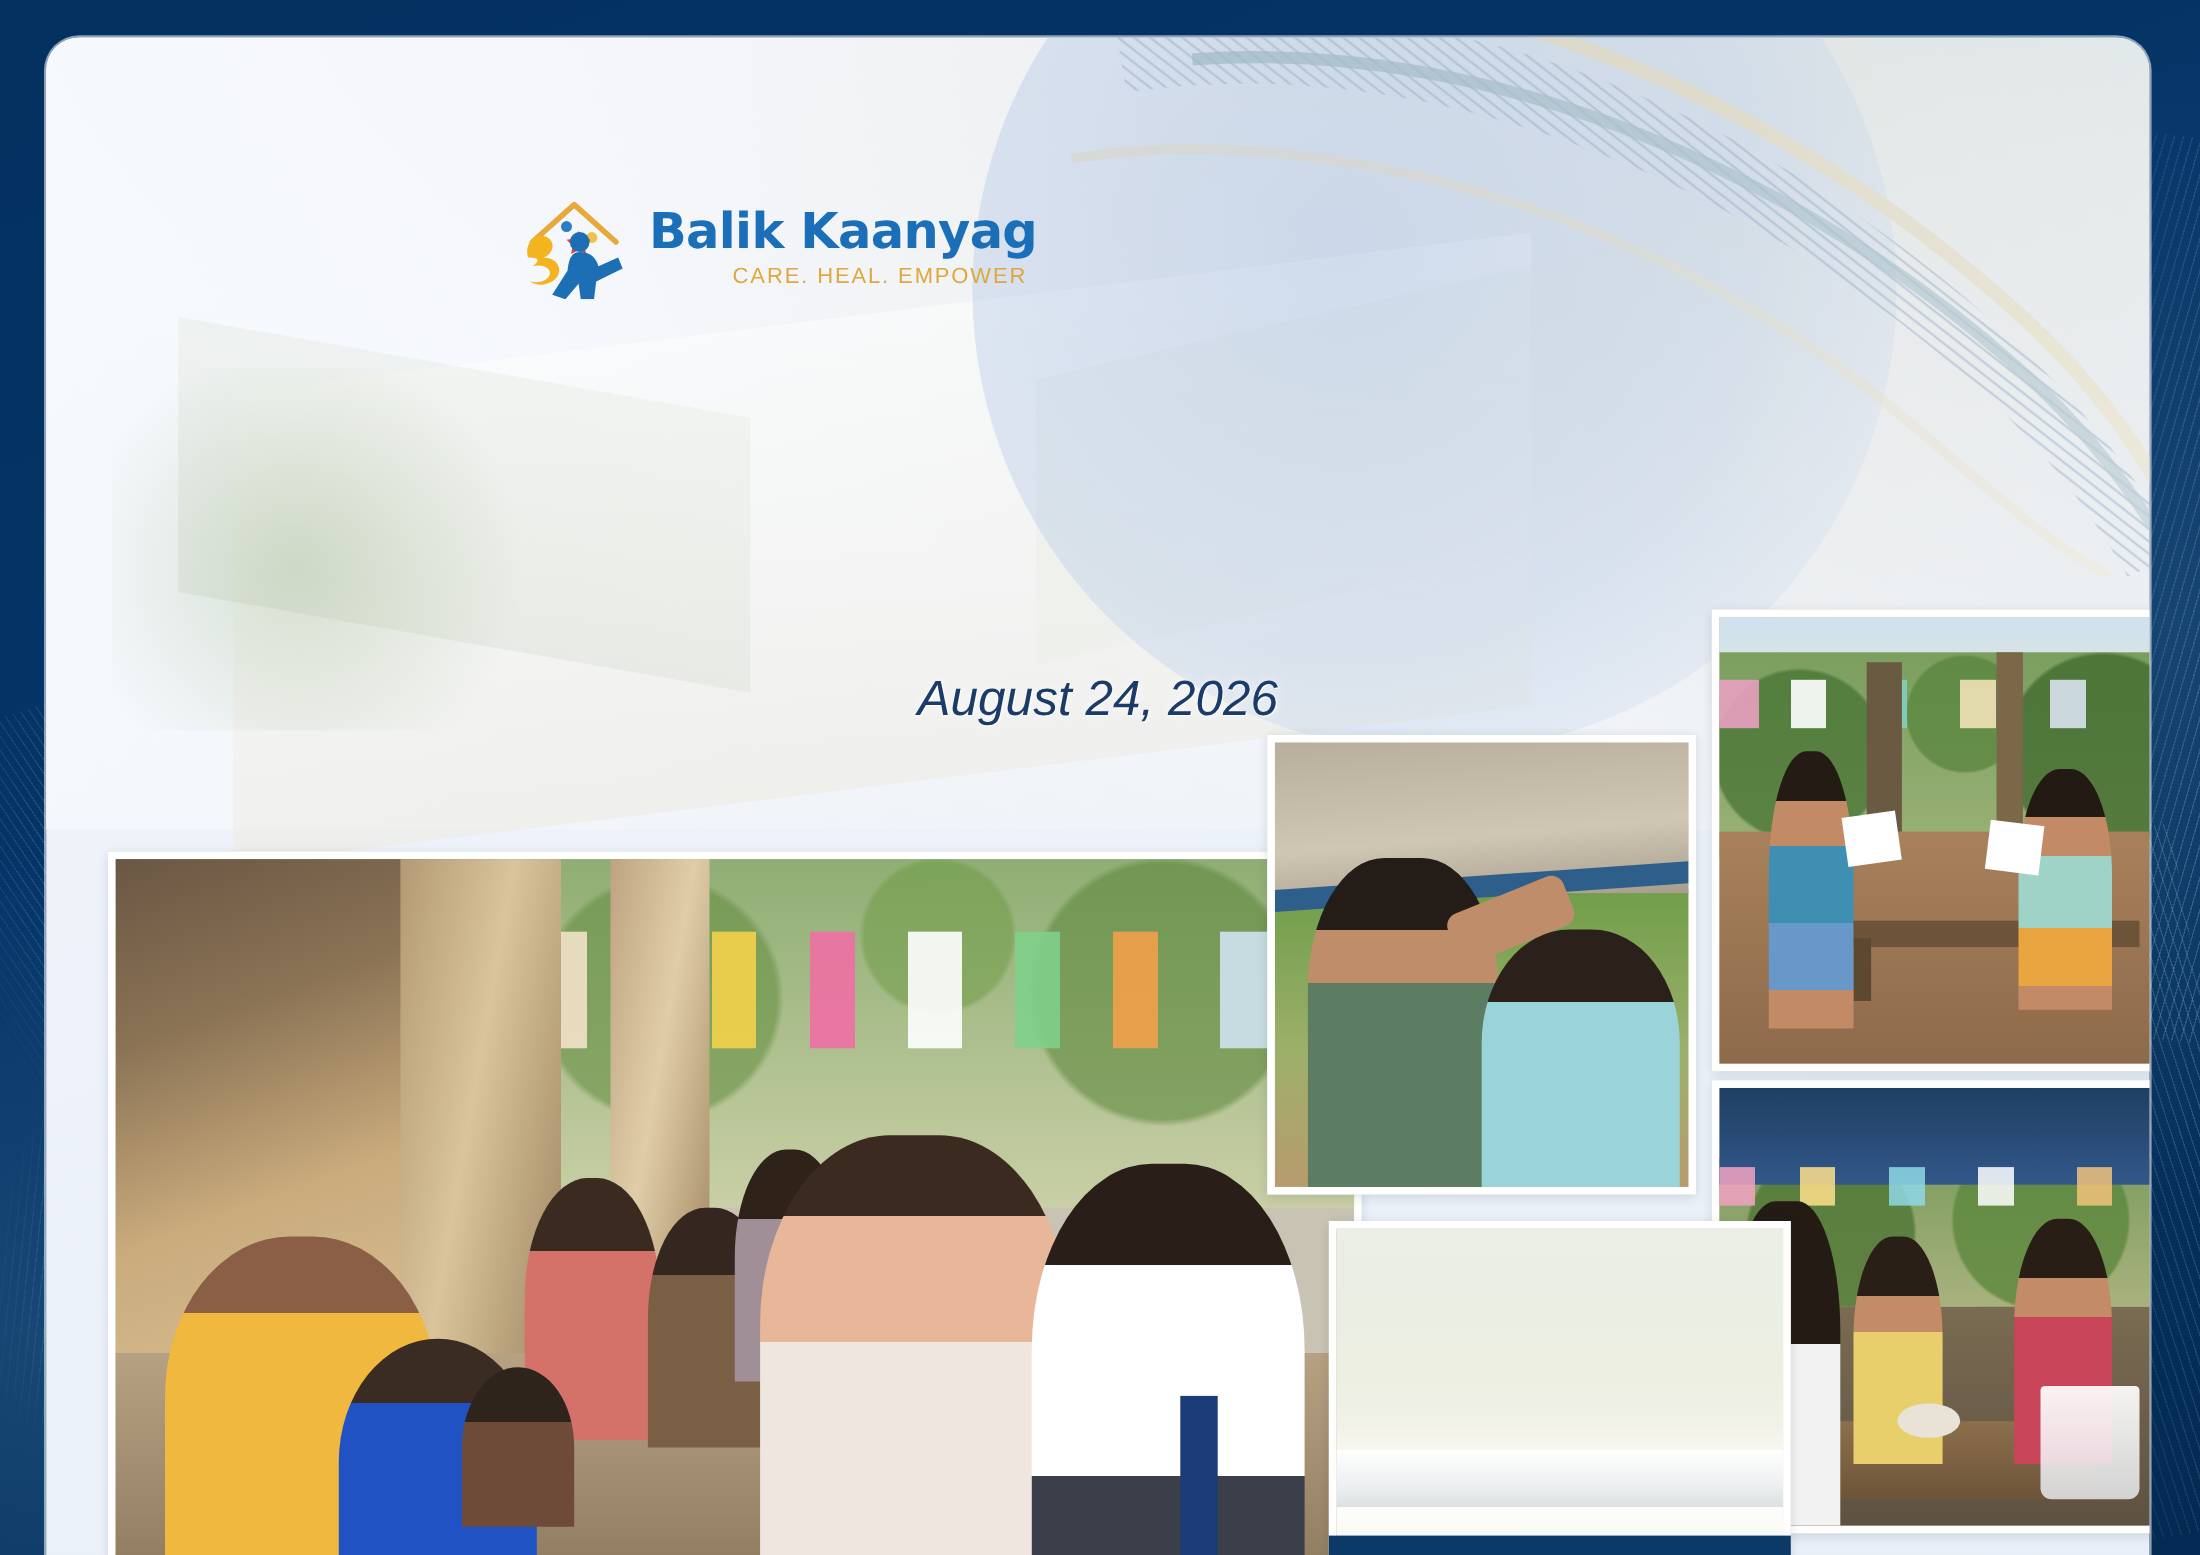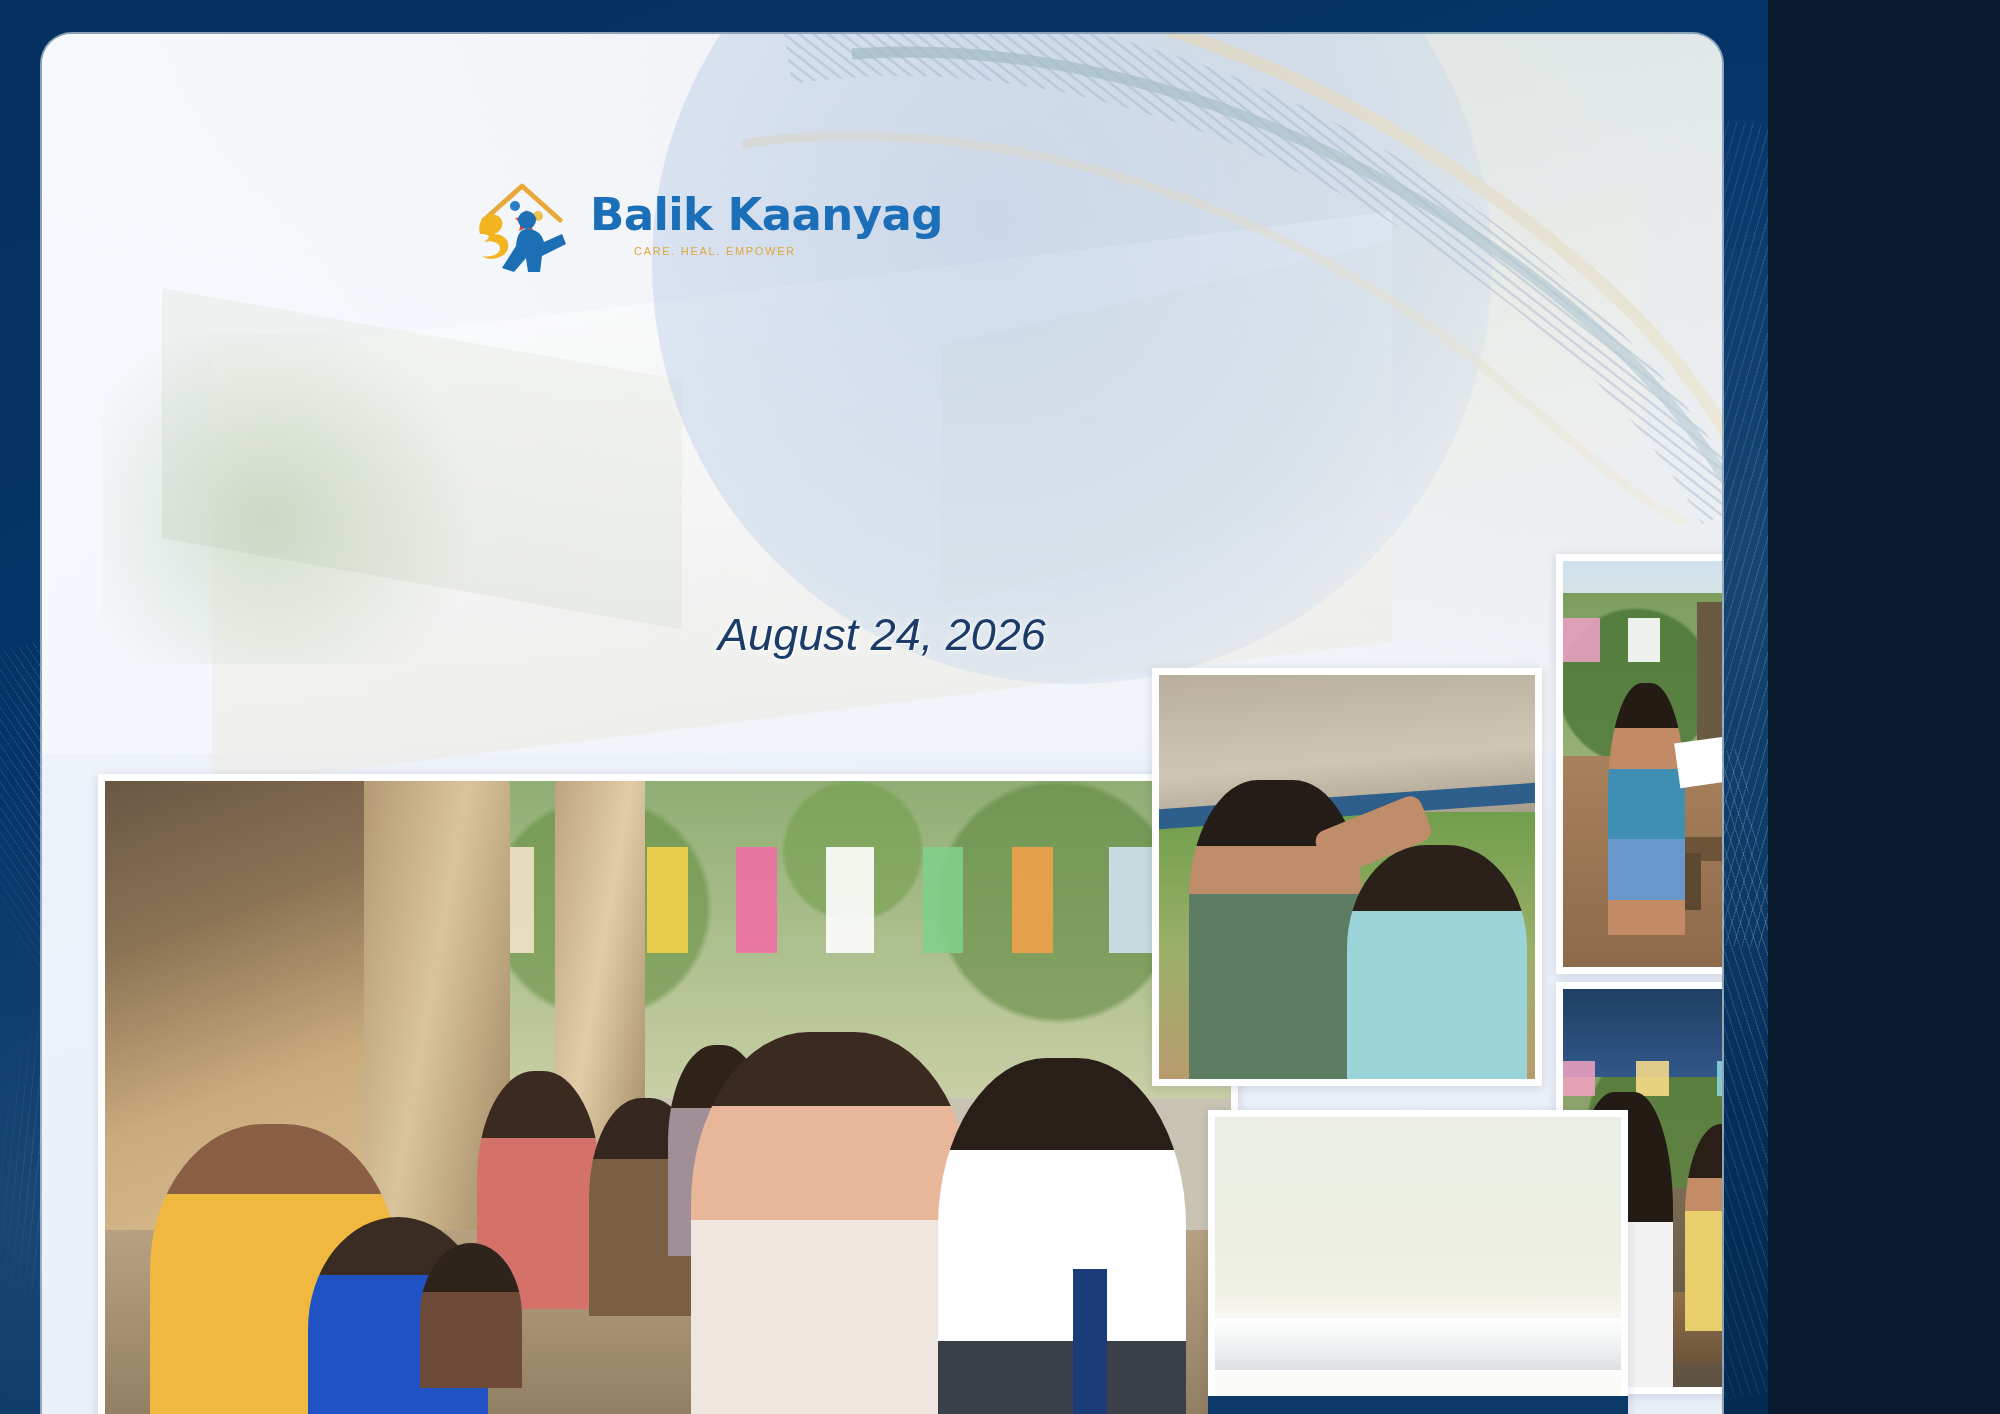--- a/index.html
+++ b/index.html
@@ -1,20 +1,20 @@
 <!DOCTYPE html>
 <html><head>
 <meta charset="utf-8">
 <style>
   html,body{margin:0;padding:0;background:#0a1a2e;}
   body{font-family:"Liberation Sans", sans-serif;}
 
   .poster{
     position:relative;
-    width:1768px;height:1414px;
+    width:2000px;height:1414px;
     overflow:hidden;
     background:#f9a8d4;
   }
 
   
   .frame-bg{
     position:absolute;inset:0;
     background:
       radial-gradient(ellipse 900px 700px at 3% 86%, rgba(120,170,205,.17) 0%, rgba(120,170,205,0) 62%),
       radial-gradient(ellipse 700px 900px at 99% 40%, rgba(120,170,205,.15) 0%, rgba(120,170,205,0) 60%),
@@ -102,21 +102,21 @@
     position:absolute;left:428px;top:142px;display:flex;align-items:center;gap:16px;
   }
   .logo-mark{position:relative;width:104px;height:96px;flex:0 0 auto;}
   .logo-text{display:flex;flex-direction:column;line-height:1;}
   .logo-name{
     font-family:"DejaVu Sans", sans-serif;
     font-weight:700;font-size:45px;letter-spacing:-.6px;color:#1a6fb8;
   }
   .logo-tag{
     font-family:"Liberation Sans", sans-serif;
-    font-size:11px;letter-spacing:1.7px;color:#e0a83c;margin-top:9px;margin-left:44px;
+    font-size:20px;letter-spacing:1.7px;color:#e0a83c;margin-top:9px;margin-left:76px;
   }
 
   
   .title{
     position:absolute;left:0;right:0;top:300px;
     text-align:center;
     font-family:"DejaVu Sans", sans-serif;
     font-weight:700;font-style:italic;
     font-size:68px;line-height:1.03;
     letter-spacing:-1.2px;

